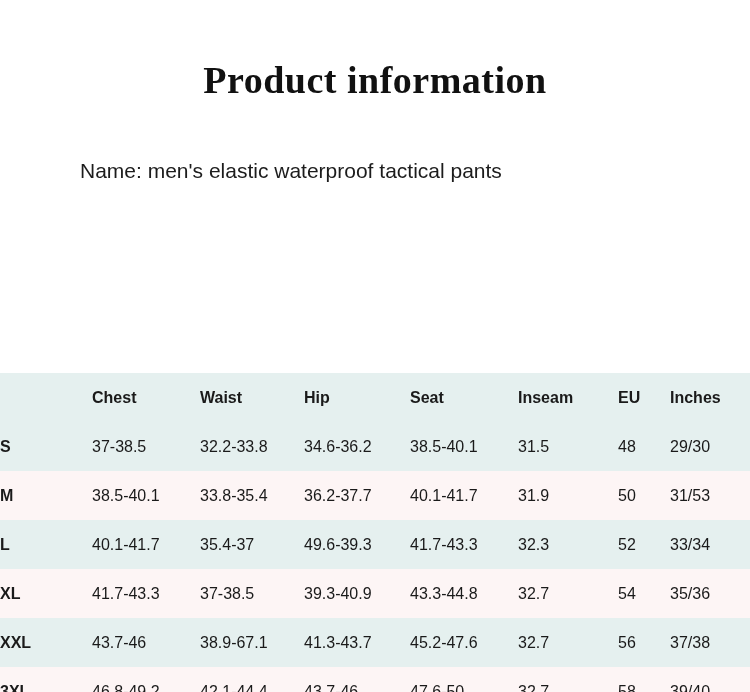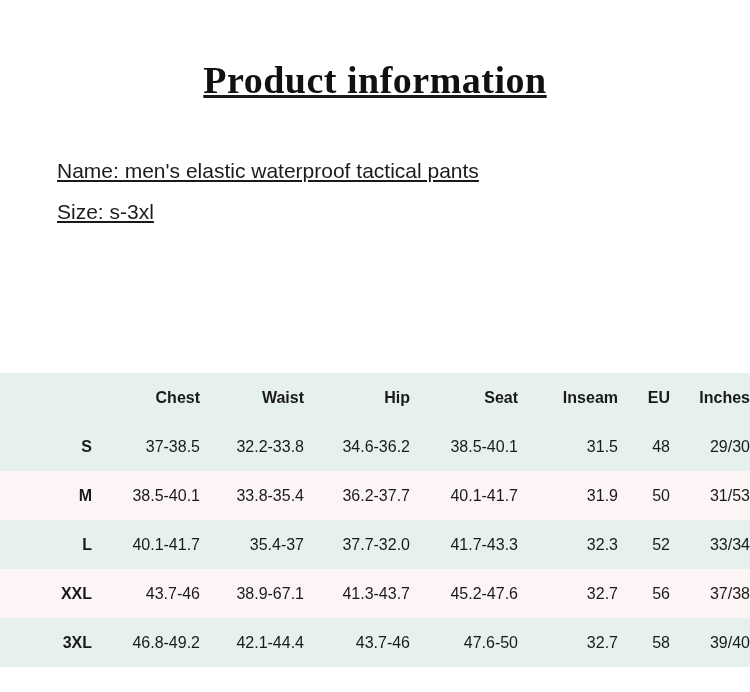--- a/index.html
+++ b/index.html
@@ -12,55 +12,54 @@
     background: #ffffff;
     font-family: "Liberation Sans", sans-serif;
     color: #1a1a1a;
     overflow: hidden;
   }
   .page {
     position: relative;
     width: 750px;
     height: 612px;
     box-sizing: border-box;
-    text-decoration: underline;
   }
   .title {
     text-align: center;
     font-family: "Liberation Serif", serif;
     font-weight: bold;
     font-size: 38px;
     color: #111111;
     margin: 0;
     padding-top: 58px;
     letter-spacing: 0.5px;
   }
   .info-block {
     margin-top: 48px;
-    padding-left: 57px;
+    padding-left: 80px;
   }
   .info-line {
     font-size: 21px;
     line-height: 41px;
     color: #1c1c1c;
     white-space: nowrap;
   }
   table.size-table {
     position: absolute;
     left: 0;
     top: 373px;
     width: 750px;
     border-collapse: collapse;
     table-layout: fixed;
   }
   table.size-table th,
   table.size-table td {
     font-size: 16px;
     font-weight: bold;
-    text-align: right;
+    text-align: left;
     height: 49px;
     padding: 0;
     color: #1a1a1a;
     border: none;
   }
   table.size-table td.val {
     font-weight: normal;
   }
   thead tr {
     background: #e5f0ef;
@@ -82,21 +81,20 @@
 </style>
 </head>
 <body>
 
 <div class="page">
 
   <h1 class="title">Product information</h1>
 
   <div class="info-block">
     <div class="info-line">Name: men's elastic waterproof tactical pants</div>
-    <div class="info-line">Size: s-3xl</div>
   </div>
 
   <table class="size-table">
     <colgroup>
       <col class="c-size">
       <col class="c-chest">
       <col class="c-waist">
       <col class="c-hip">
       <col class="c-seat">
       <col class="c-inseam">
@@ -133,25 +131,35 @@
         <td class="val">36.2-37.7</td>
         <td class="val">40.1-41.7</td>
         <td class="val">31.9</td>
         <td class="val">50</td>
         <td class="val">31/53</td>
       </tr>
       <tr>
         <td>L</td>
         <td class="val">40.1-41.7</td>
         <td class="val">35.4-37</td>
-        <td class="val">37.7-32.0</td>
+        <td class="val">49.6-39.3</td>
         <td class="val">41.7-43.3</td>
         <td class="val">32.3</td>
         <td class="val">52</td>
         <td class="val">33/34</td>
+      </tr>
+      <tr>
+        <td>XL</td>
+        <td class="val">41.7-43.3</td>
+        <td class="val">37-38.5</td>
+        <td class="val">39.3-40.9</td>
+        <td class="val">43.3-44.8</td>
+        <td class="val">32.7</td>
+        <td class="val">54</td>
+        <td class="val">35/36</td>
       </tr>
       <tr>
         <td>XXL</td>
         <td class="val">43.7-46</td>
         <td class="val">38.9-67.1</td>
         <td class="val">41.3-43.7</td>
         <td class="val">45.2-47.6</td>
         <td class="val">32.7</td>
         <td class="val">56</td>
         <td class="val">37/38</td>

